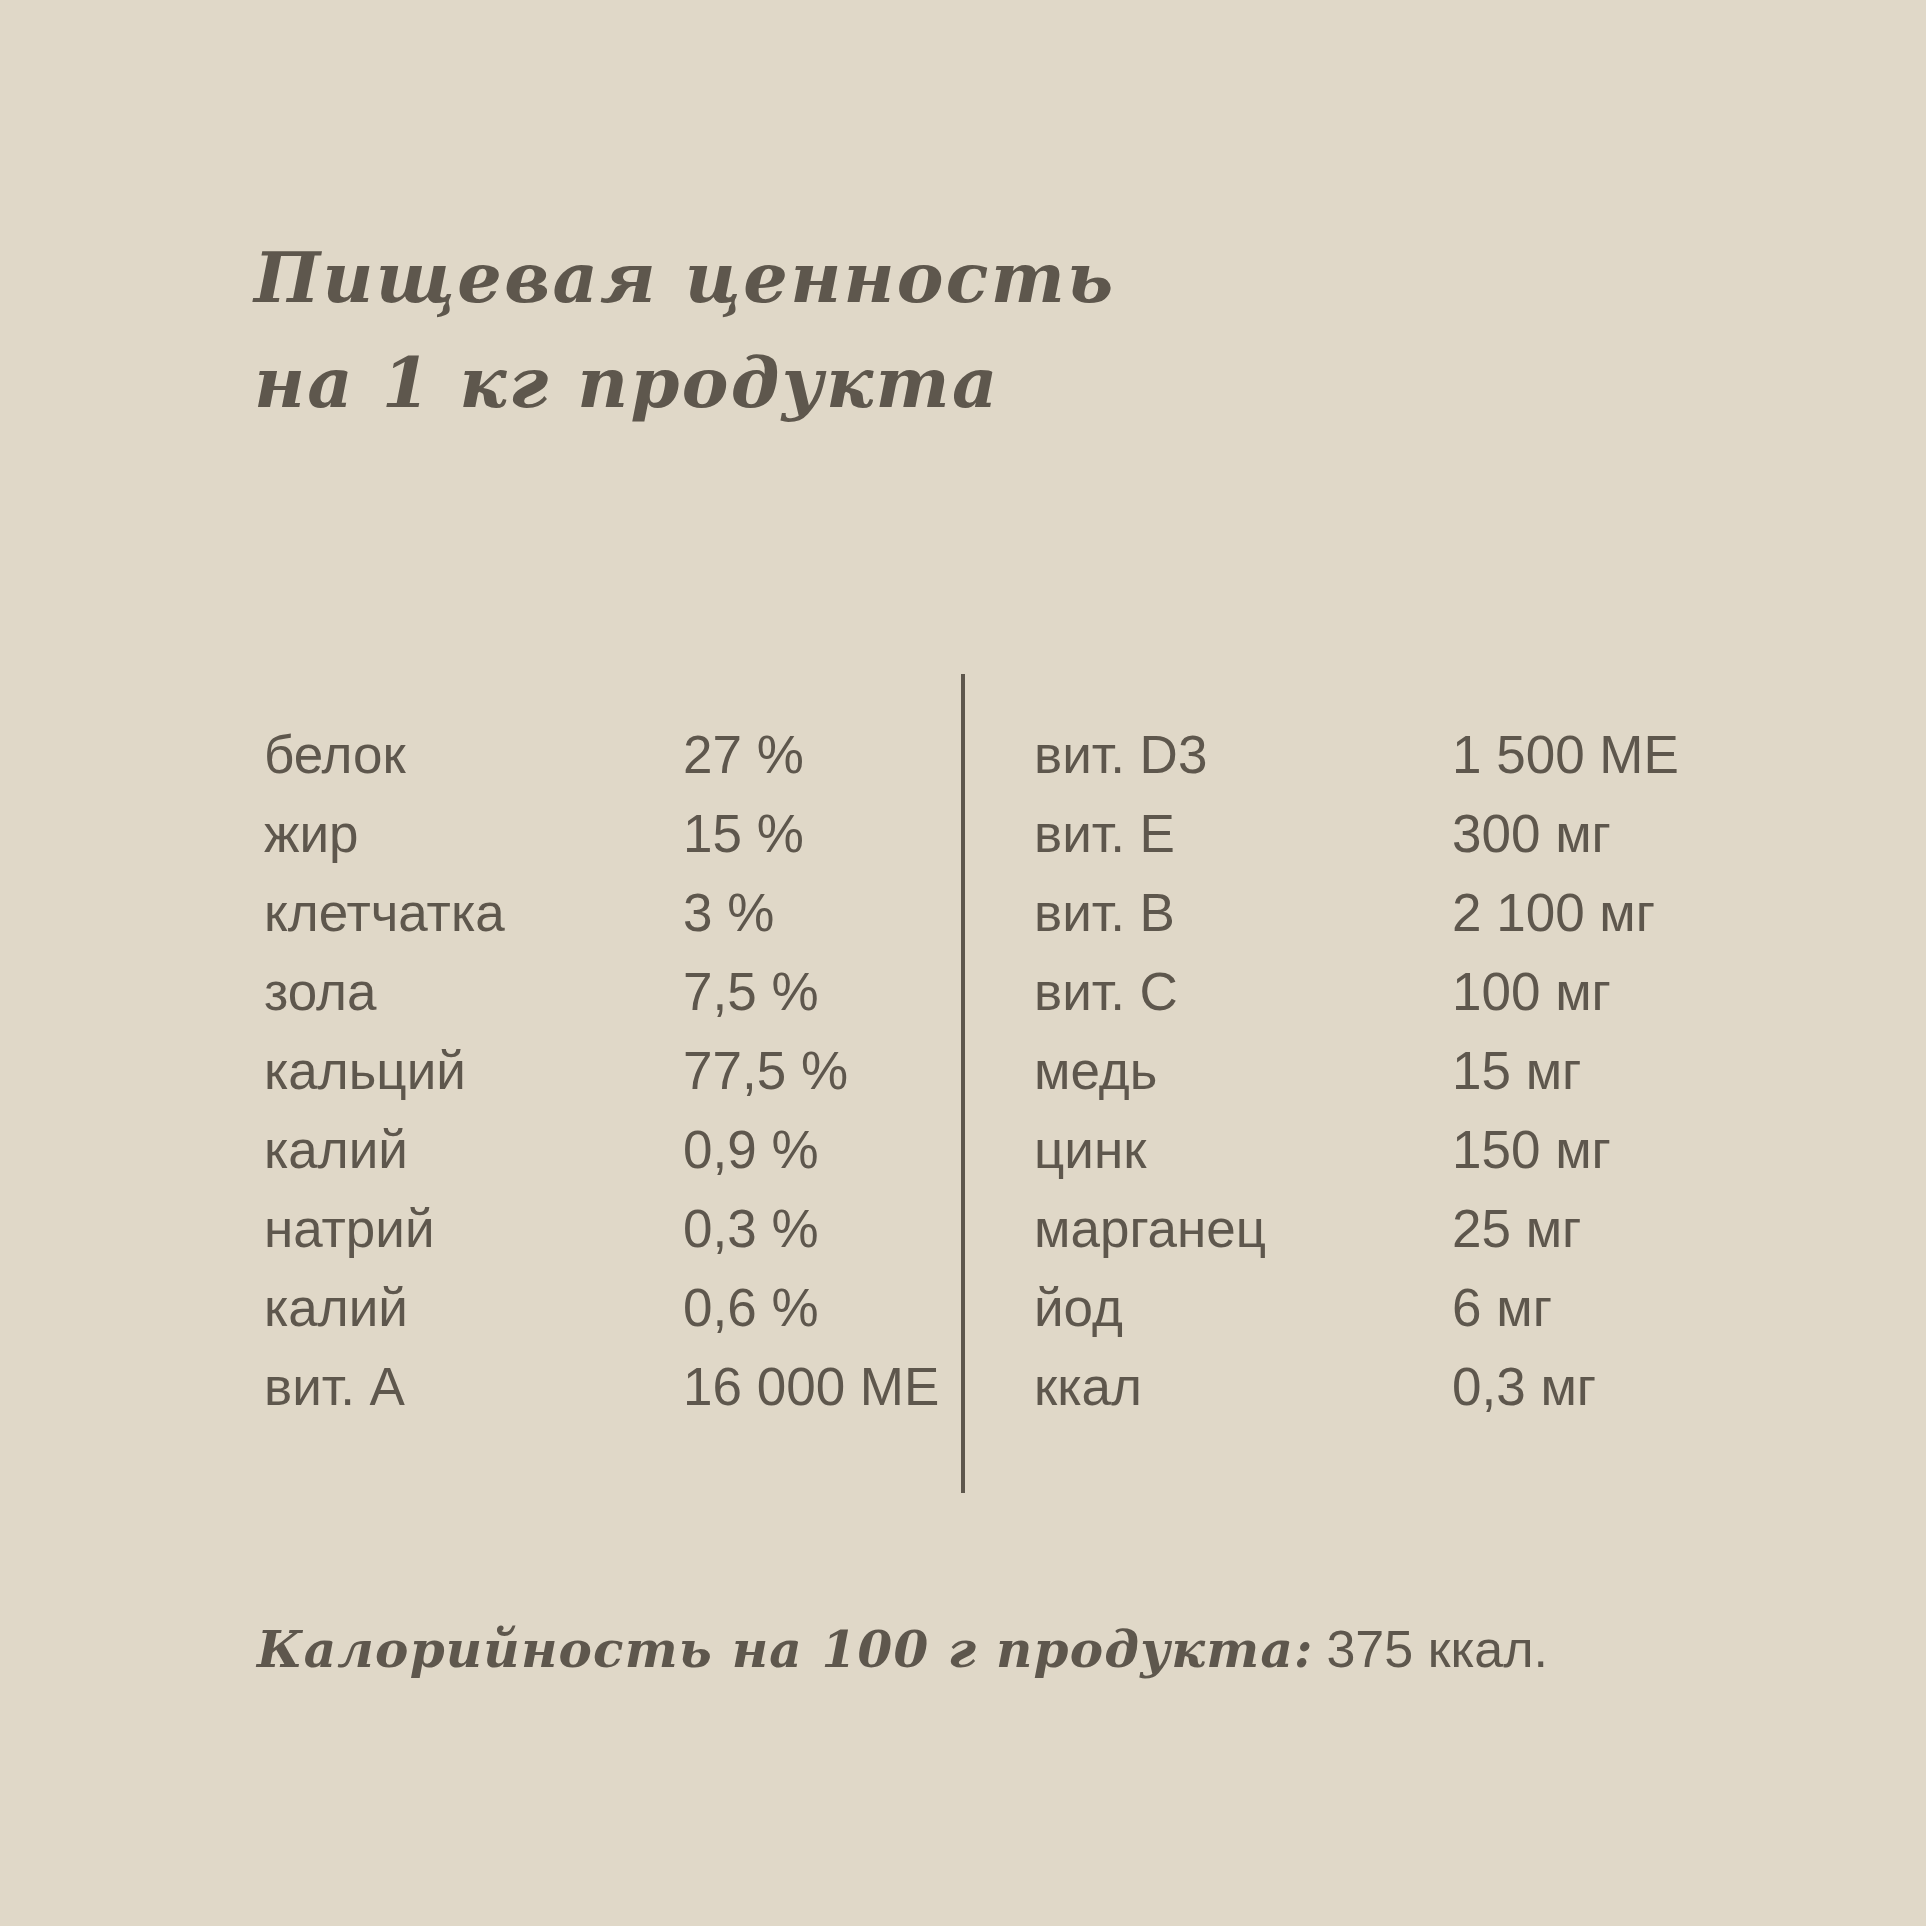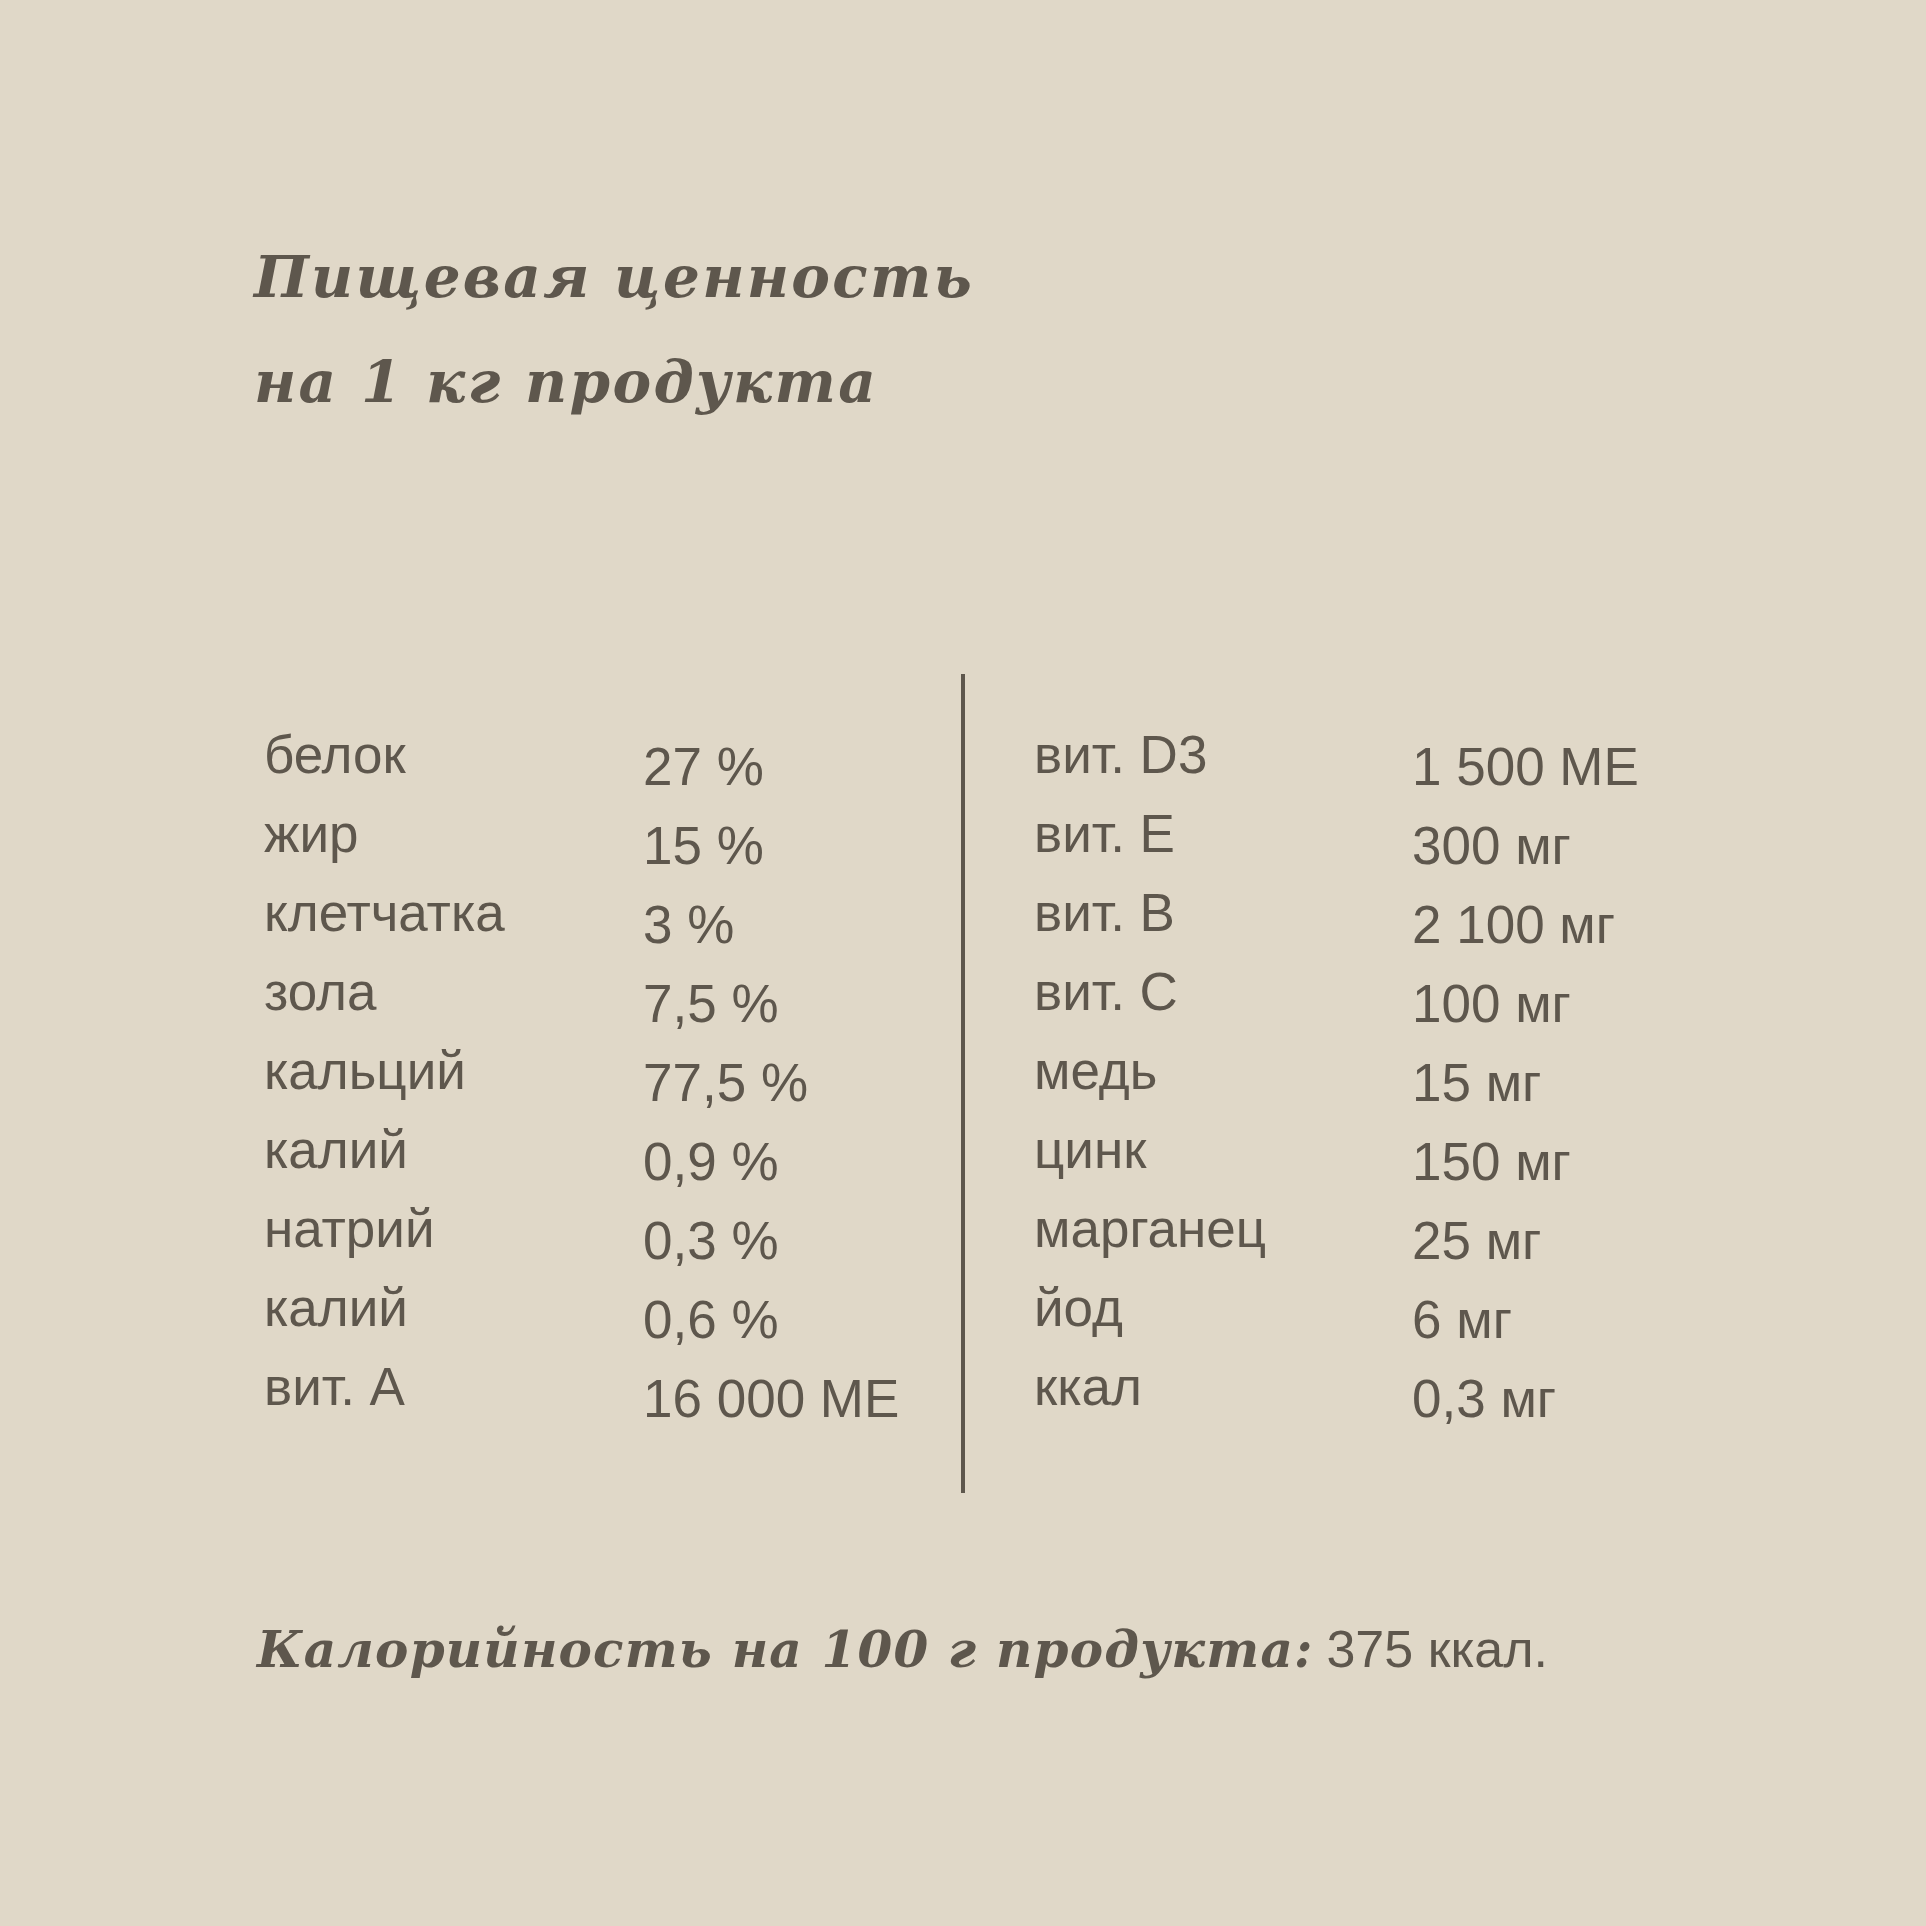--- a/index.html
+++ b/index.html
@@ -14,21 +14,21 @@
       overflow: hidden;
       color: #5e574d;
     }
     .title {
       position: absolute;
       left: 254px;
       top: 225px;
       font-family: "DejaVu Serif", serif;
       font-style: italic;
       font-weight: bold;
-      font-size: 58px;
+      font-size: 70px;
       line-height: 105px;
       letter-spacing: 2.3px;
       color: #5e574d;
       margin: 0;
     }
     .title span {
       display: block;
       white-space: nowrap;
     }
     .divider {
@@ -54,21 +54,22 @@
       position: relative;
       white-space: nowrap;
     }
     .row .name {
       position: absolute;
       left: 7px;
       top: 0;
     }
     .row .value {
       position: absolute;
-      top: 12px;
+      top: 0;
+      margin-left: 40px;
     }
     .col-left .row .value { left: 386px; }
     .col-right .row .value { left: 385px; }
     .footer {
       position: absolute;
       left: 257px;
       top: 1612px;
       white-space: nowrap;
       color: #5e574d;
       line-height: 75px;

